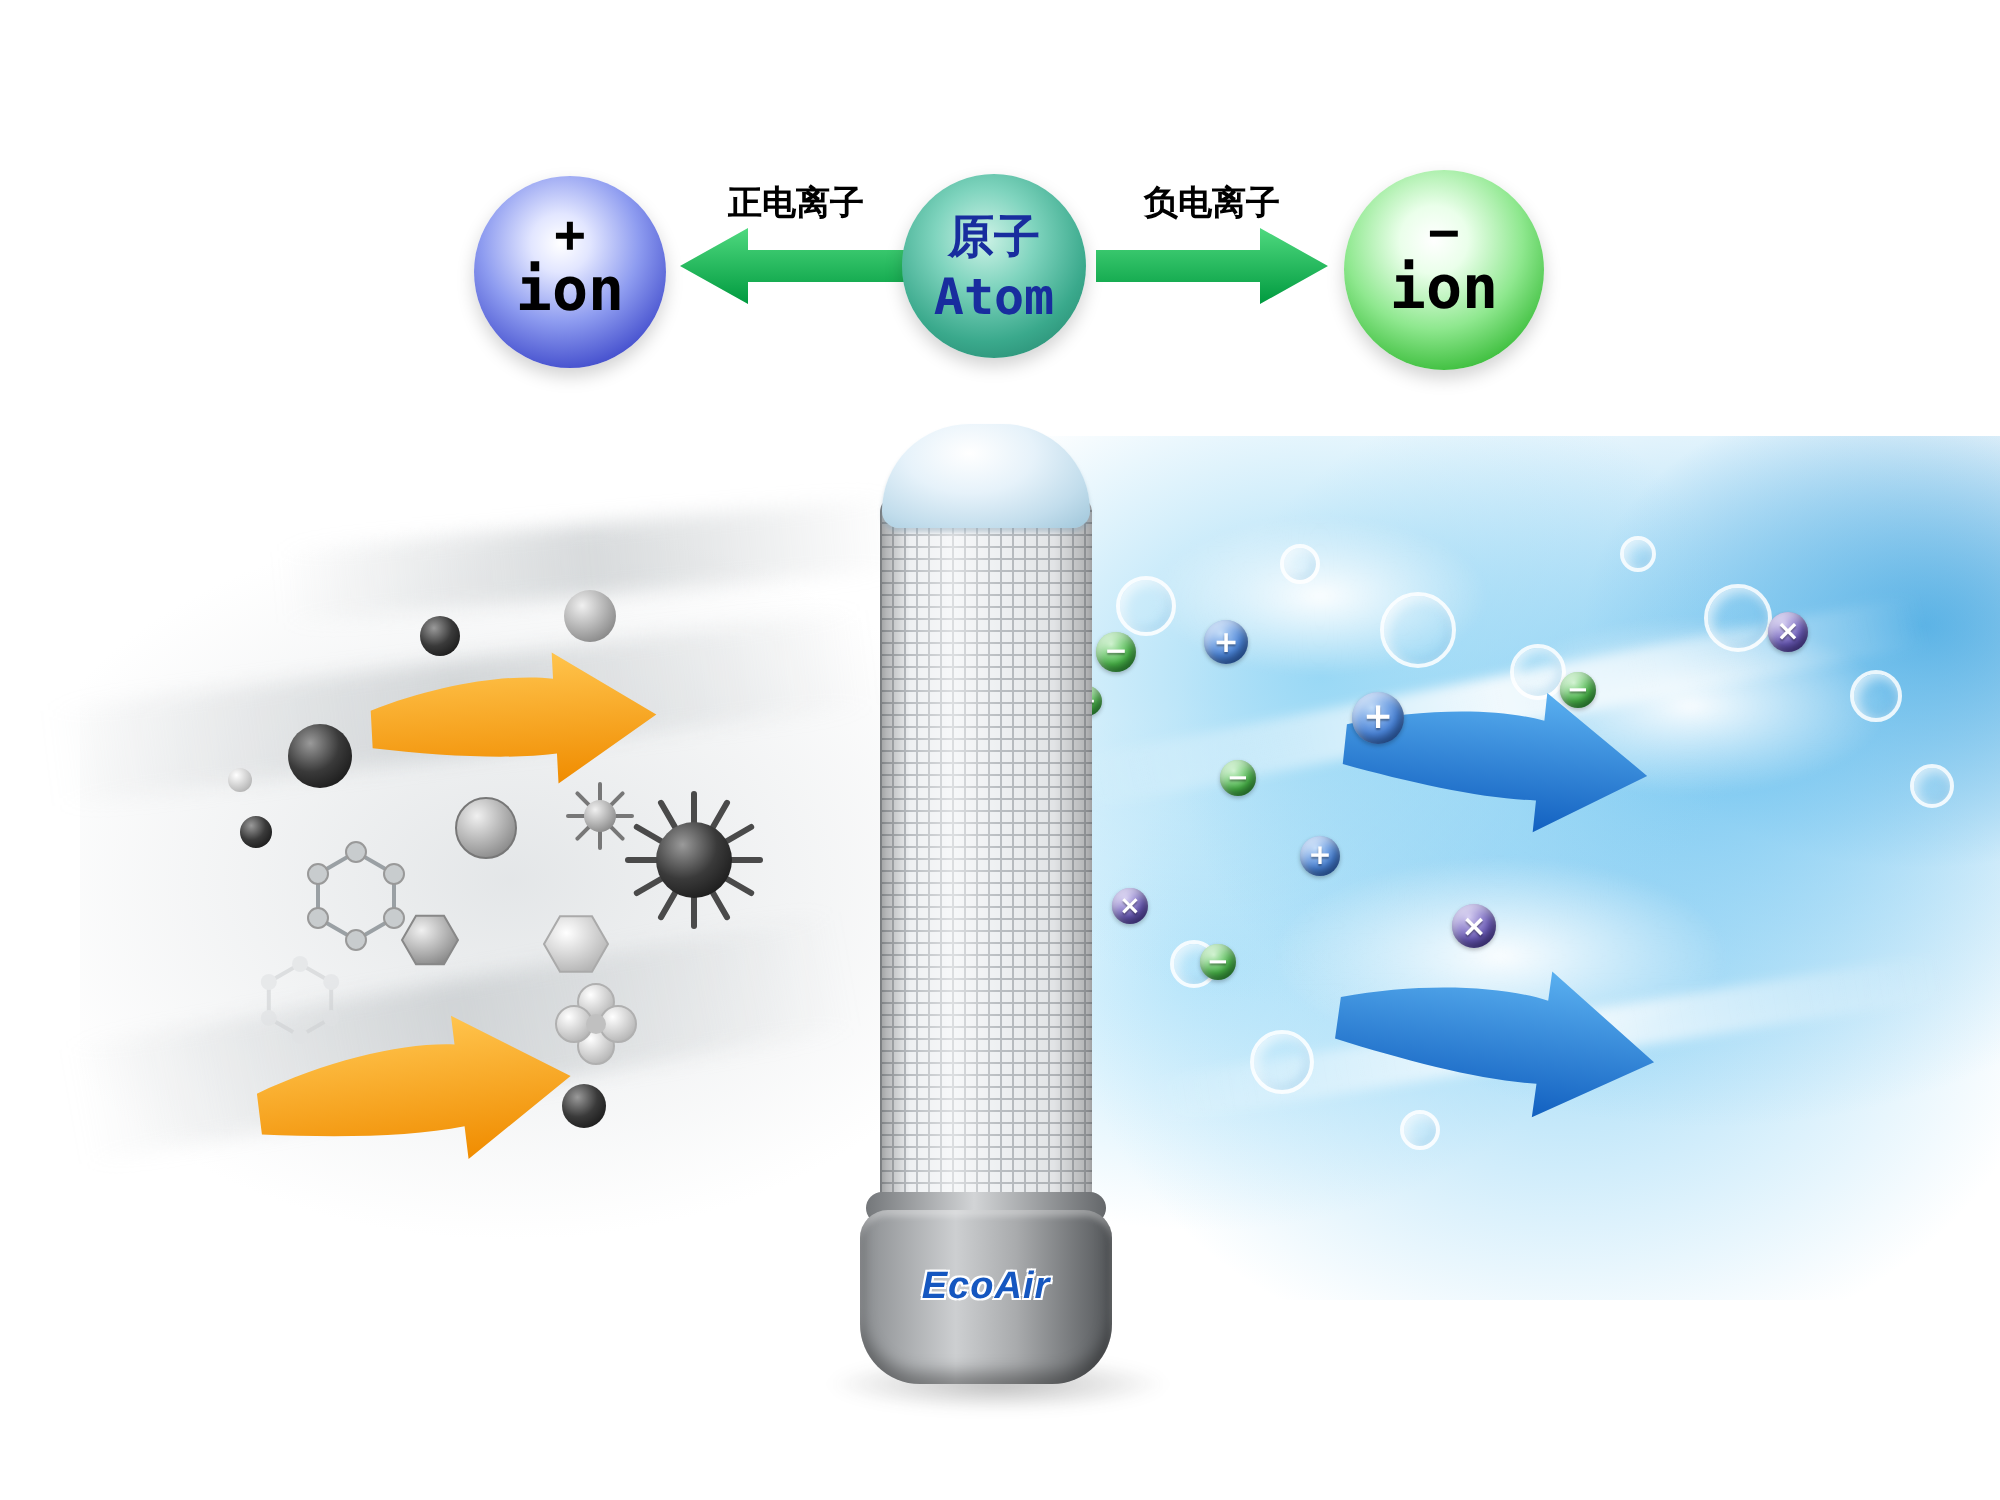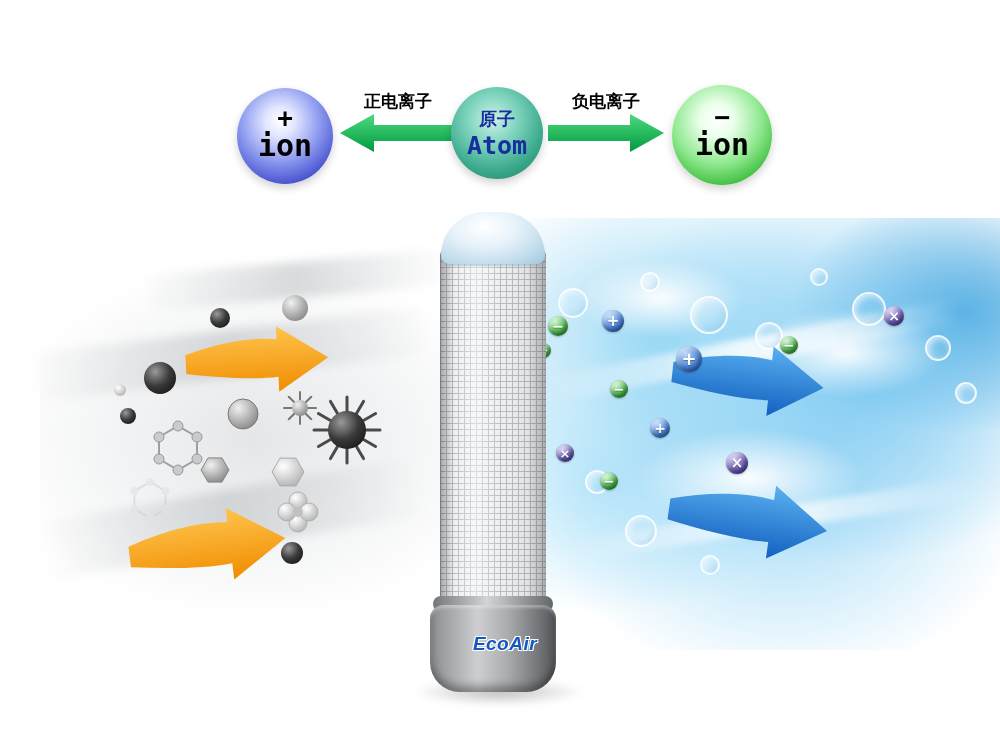--- a/index.html
+++ b/index.html
@@ -77,35 +77,34 @@
     position:absolute; left:430px; top:605px; width:126px; height:87px;
     border-radius:14px 14px 30px 30px;
     background: linear-gradient(90deg,#8a8d90 0%, #cdcfd1 38%, #a9abad 62%, #54575a 100%);
     box-shadow: inset 0 -6px 8px rgba(0,0,0,0.35), inset 0 3px 3px rgba(255,255,255,0.35);
   }
   .brand {
     position:absolute; left:0; top:28px; width:100%; text-align:center;
     font-style:italic; font-weight:bold; font-size:19px; color:#1557c0;
     font-family:"Liberation Sans", sans-serif; letter-spacing:0.5px;
     text-shadow:-1px -1px 0 #fff, 1px -1px 0 #fff, -1px 1px 0 #fff, 1px 1px 0 #fff;
-    padding-left:12px;
   }
 
   
   .sphere { position:absolute; border-radius:50%; display:flex; flex-direction:column;
     align-items:center; justify-content:center; box-shadow:0 4px 9px rgba(0,0,0,0.18); }
   .sphere-positive { left:237px; top:88px; width:96px; height:96px;
     background: radial-gradient(circle at 45% 35%, #ffffff 0%, #e2e6ff 18%, #8e9cf0 48%, #4a55d0 76%, #23277f 100%); }
   .sphere-atom { left:451px; top:87px; width:92px; height:92px;
     background: radial-gradient(circle at 45% 35%, #cdf2e6 0%, #7fd4be 32%, #3aa98c 66%, #1d7a64 100%); }
   .sphere-negative { left:672px; top:85px; width:100px; height:100px;
     background: radial-gradient(circle at 45% 35%, #ffffff 0%, #eaffea 20%, #8fe88f 52%, #3fbf3f 78%, #1d8f1d 100%); }
   .ion-sign { font-family:"DejaVu Sans Mono", monospace; font-weight:bold; font-size:26px; line-height:0.7; color:#000; }
   .ion-word { font-family:"DejaVu Sans Mono", monospace; font-weight:bold; font-size:30px; color:#000; }
-  .atom-cn { font-weight:bold; font-size:18px; color:#182d9e; }
+  .atom-cn { font-weight:bold; font-size:23px; color:#182d9e; }
   .atom-en { font-family:"DejaVu Sans Mono", monospace; font-weight:bold; font-size:25px; color:#182d9e; }
   .arrow-label { position:absolute; width:120px; text-align:center;
     font-weight:bold; font-size:17px; color:#000;
     text-shadow:-1px -1px 0 #fff, 1px -1px 0 #fff, -1px 1px 0 #fff, 1px 1px 0 #fff; }
   .arrow-label.pos { left:338px; top:90px; }
   .arrow-label.neg { left:546px; top:90px; }
 </style>
 </head>
 <body>
 

